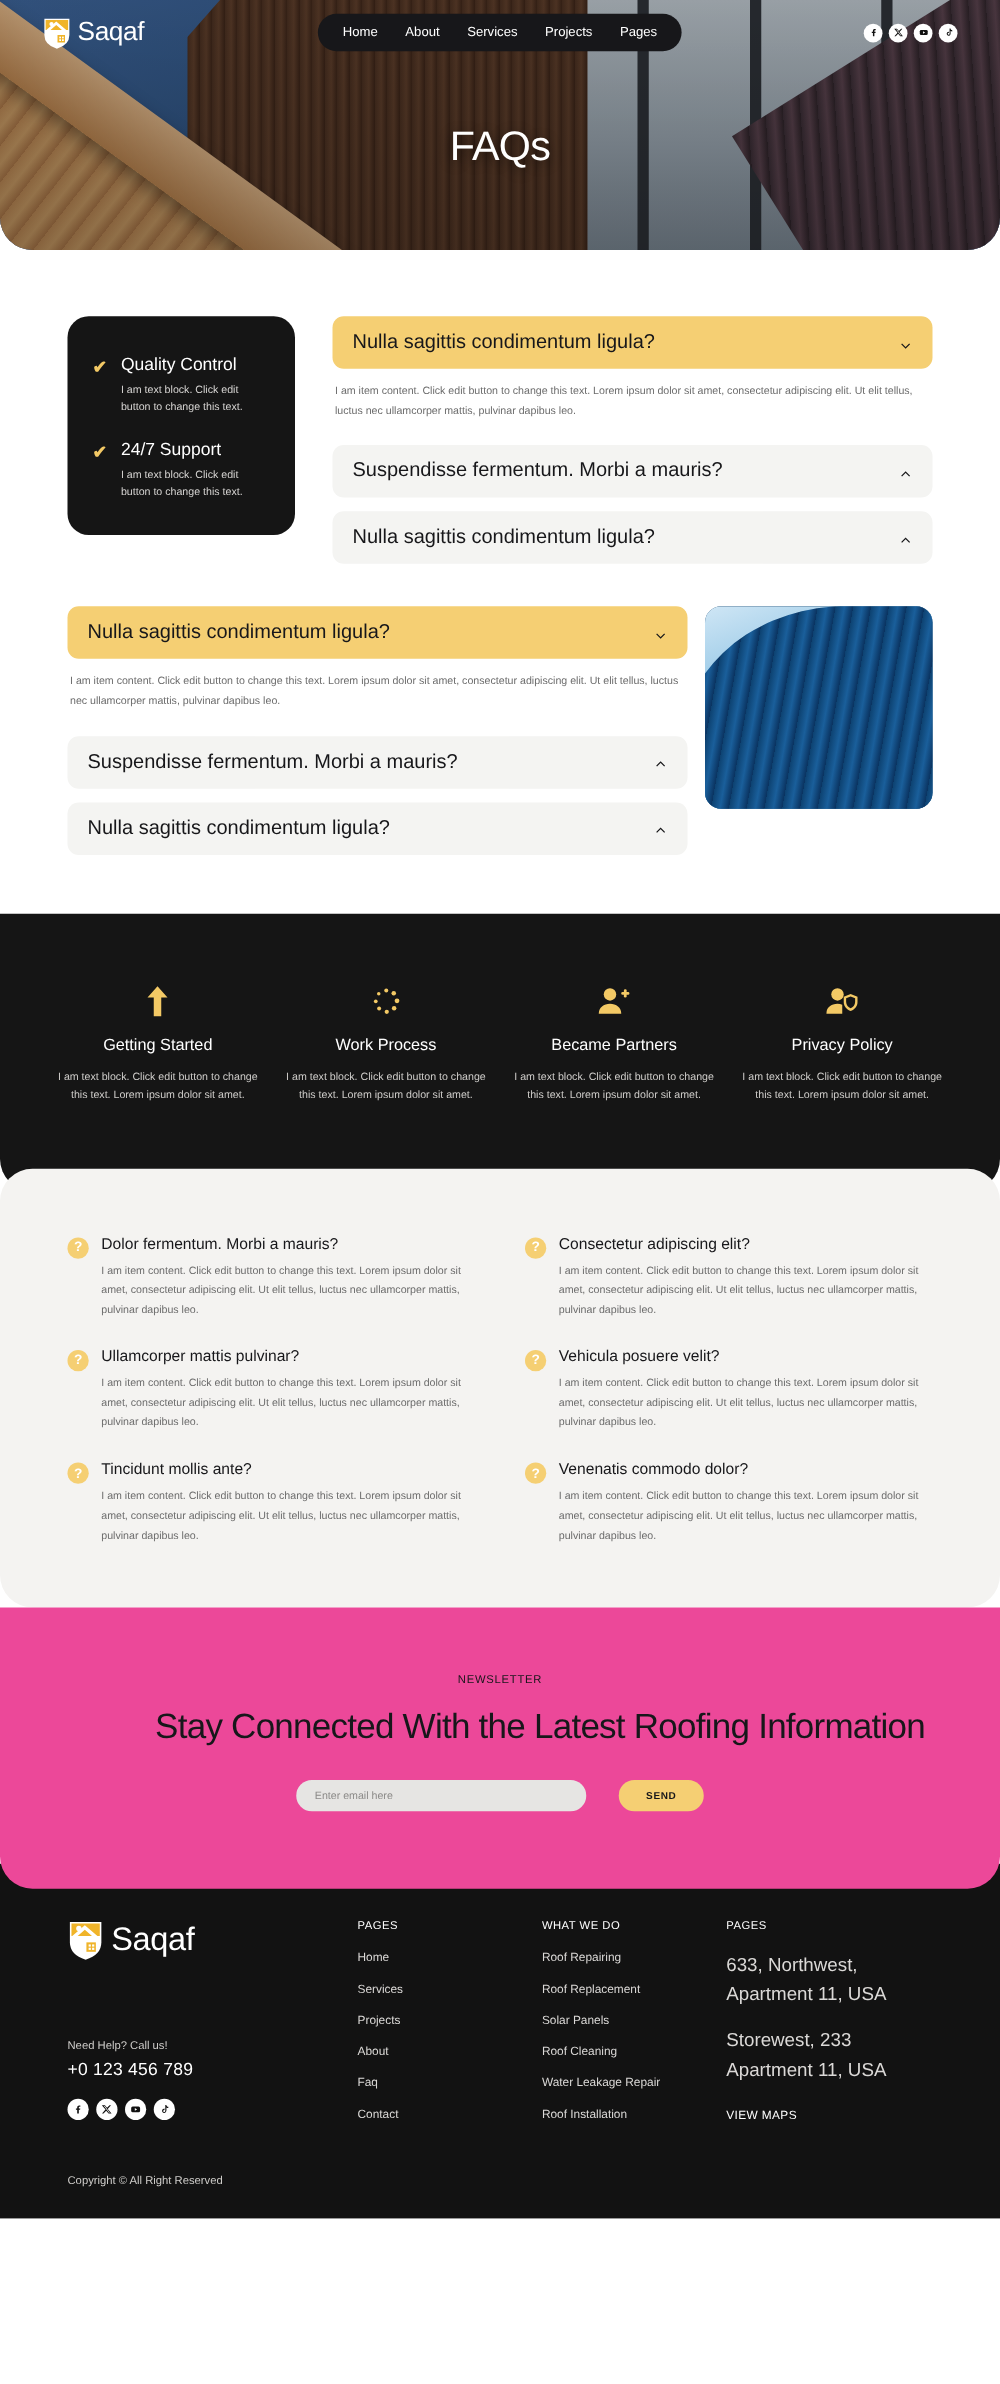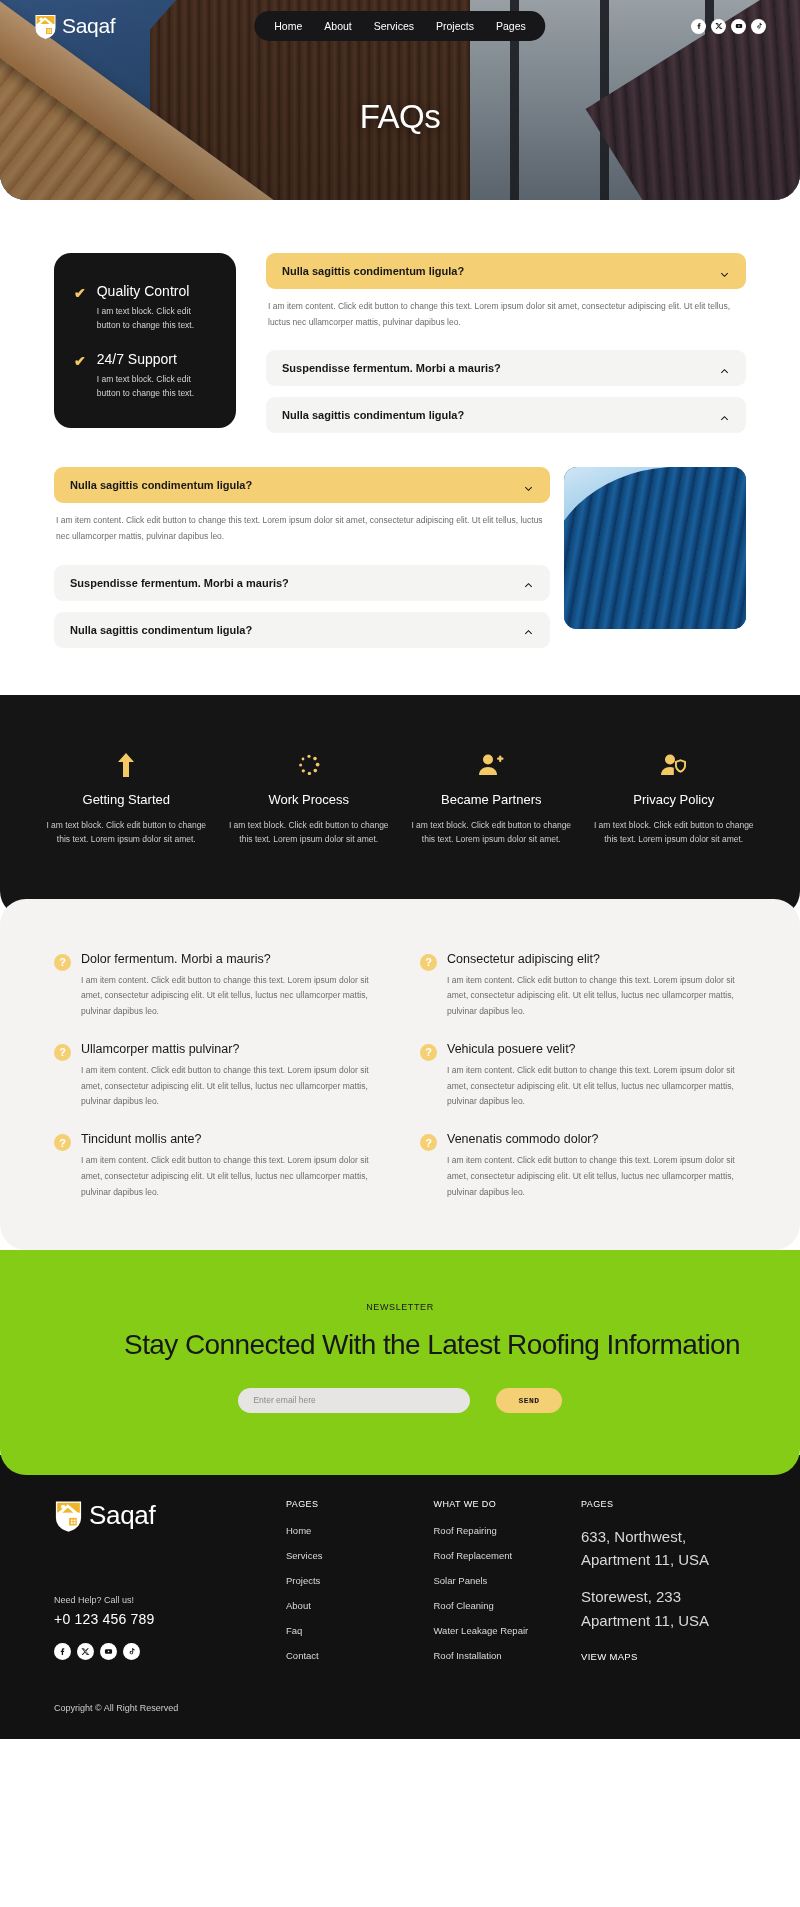--- a/index.html
+++ b/index.html
@@ -98,21 +98,21 @@
   .feat-text { color:#d6d4d2; font-size:8.5px; line-height:1.65; }
 
   .acc-col { flex:1; min-width:0; }
   .acc-item { margin-bottom:11px; }
   .acc-head {
     display:flex; align-items:center; justify-content:space-between;
     border-radius:9px; padding:12px 16px; cursor:pointer;
   }
   .acc-head.open { background:#f5cf73; }
   .acc-head.closed { background:#f4f4f2; }
-  .acc-q { font-size:11px; color:#17171a; font-weight:700; }
+  .acc-q { font-size:16px; color:#17171a; font-weight:400; }
   .chev { width:11px; height:11px; flex:0 0 11px; }
   .chev svg { width:11px; height:11px; stroke:#17171a; fill:none; stroke-width:2.2; }
   .acc-body { font-size:8.5px; line-height:1.85; color:#6c6c6c; padding:10px 2px 9px 2px; }
 
   .acc-bottom { display:flex; gap:14px; align-items:flex-start; margin-top:23px; }
   .acc-col2 { flex:1; min-width:0; }
   .photo-card {
     width:182px; flex:0 0 182px; height:162px; border-radius:13px; overflow:hidden;
     position:relative; background:#0d3c66;
   }
@@ -146,36 +146,36 @@
   .qmark {
     width:17px; height:17px; flex:0 0 17px; border-radius:50%;
     background:#f5cf73; color:#fff; font-size:11px; font-weight:700;
     display:flex; align-items:center; justify-content:center; margin-top:2px;
   }
   .qtitle { font-size:12.5px; color:#17171a; margin-bottom:7px; font-weight:400; }
   .qtext { font-size:8.5px; line-height:1.85; color:#6c6c6c; }
 
   
   .news {
-    background:#84cc16; padding:52px 60px 62px 60px; text-align:center;
+    background:#ec4899; padding:52px 60px 62px 60px; text-align:center;
     border-bottom-left-radius:26px; border-bottom-right-radius:26px;
     position:relative; z-index:3;
   }
   .news-eyebrow { font-size:9px; letter-spacing:.6px; color:#17171a; margin-bottom:16px; }
   .news-title { font-size:28px; line-height:1.2; color:#17171a; font-weight:400; letter-spacing:-.6px; margin-bottom:26px;text-align:right; }
   .news-form { display:flex; gap:26px; justify-content:center; align-items:center; }
   .news-input {
     width:232px; height:25px; border-radius:13px; border:none; background:#e6e5e3;
     padding:0 15px; font-size:8.5px; color:#4c4c4c; font-family:"Liberation Sans",sans-serif;
   }
   .news-input::placeholder { color:#8b8a88; }
   .send-btn {
     height:25px; padding:0 22px; border:none; border-radius:13px; background:#f5cf73;
     font-size:8px; font-weight:700; letter-spacing:.5px; color:#17171a; cursor:pointer;
-    font-family:Liberation Mono, monospace;
+    font-family:Liberation Sans, sans-serif;
   }
 
   
   .footer { background:#121212; padding:44px 54px 0 54px; margin-top:-20px; }
   .f-grid { display:flex; gap:20px; }
   .f-brandcol { width:212px; flex:0 0 212px; }
   .f-brand { display:flex; align-items:center; gap:6px; margin-bottom:62px; }
   .f-brand .brand-name { font-size:26px; }
   .f-help { color:#cfcdca; font-size:9px; margin-bottom:6px; }
   .f-phone { color:#fff; font-size:14px; margin-bottom:16px; letter-spacing:.2px; }

